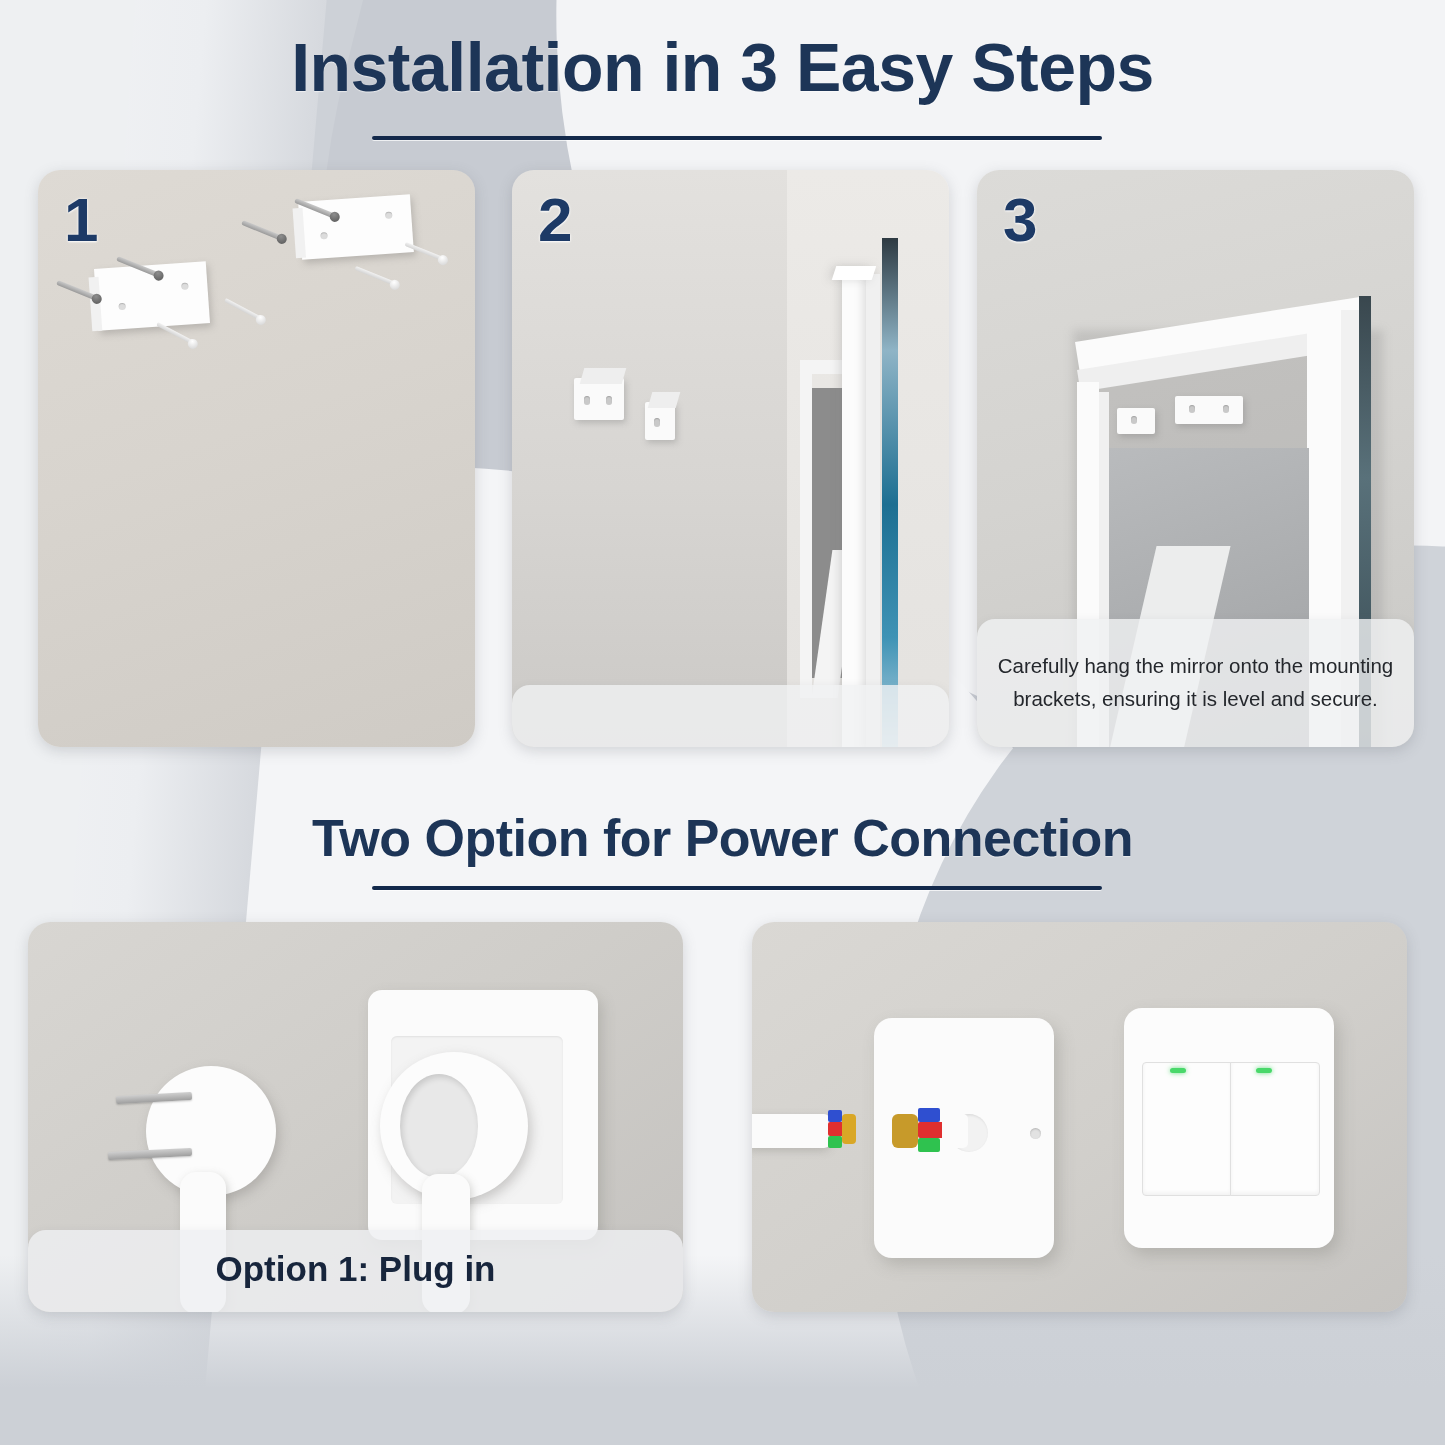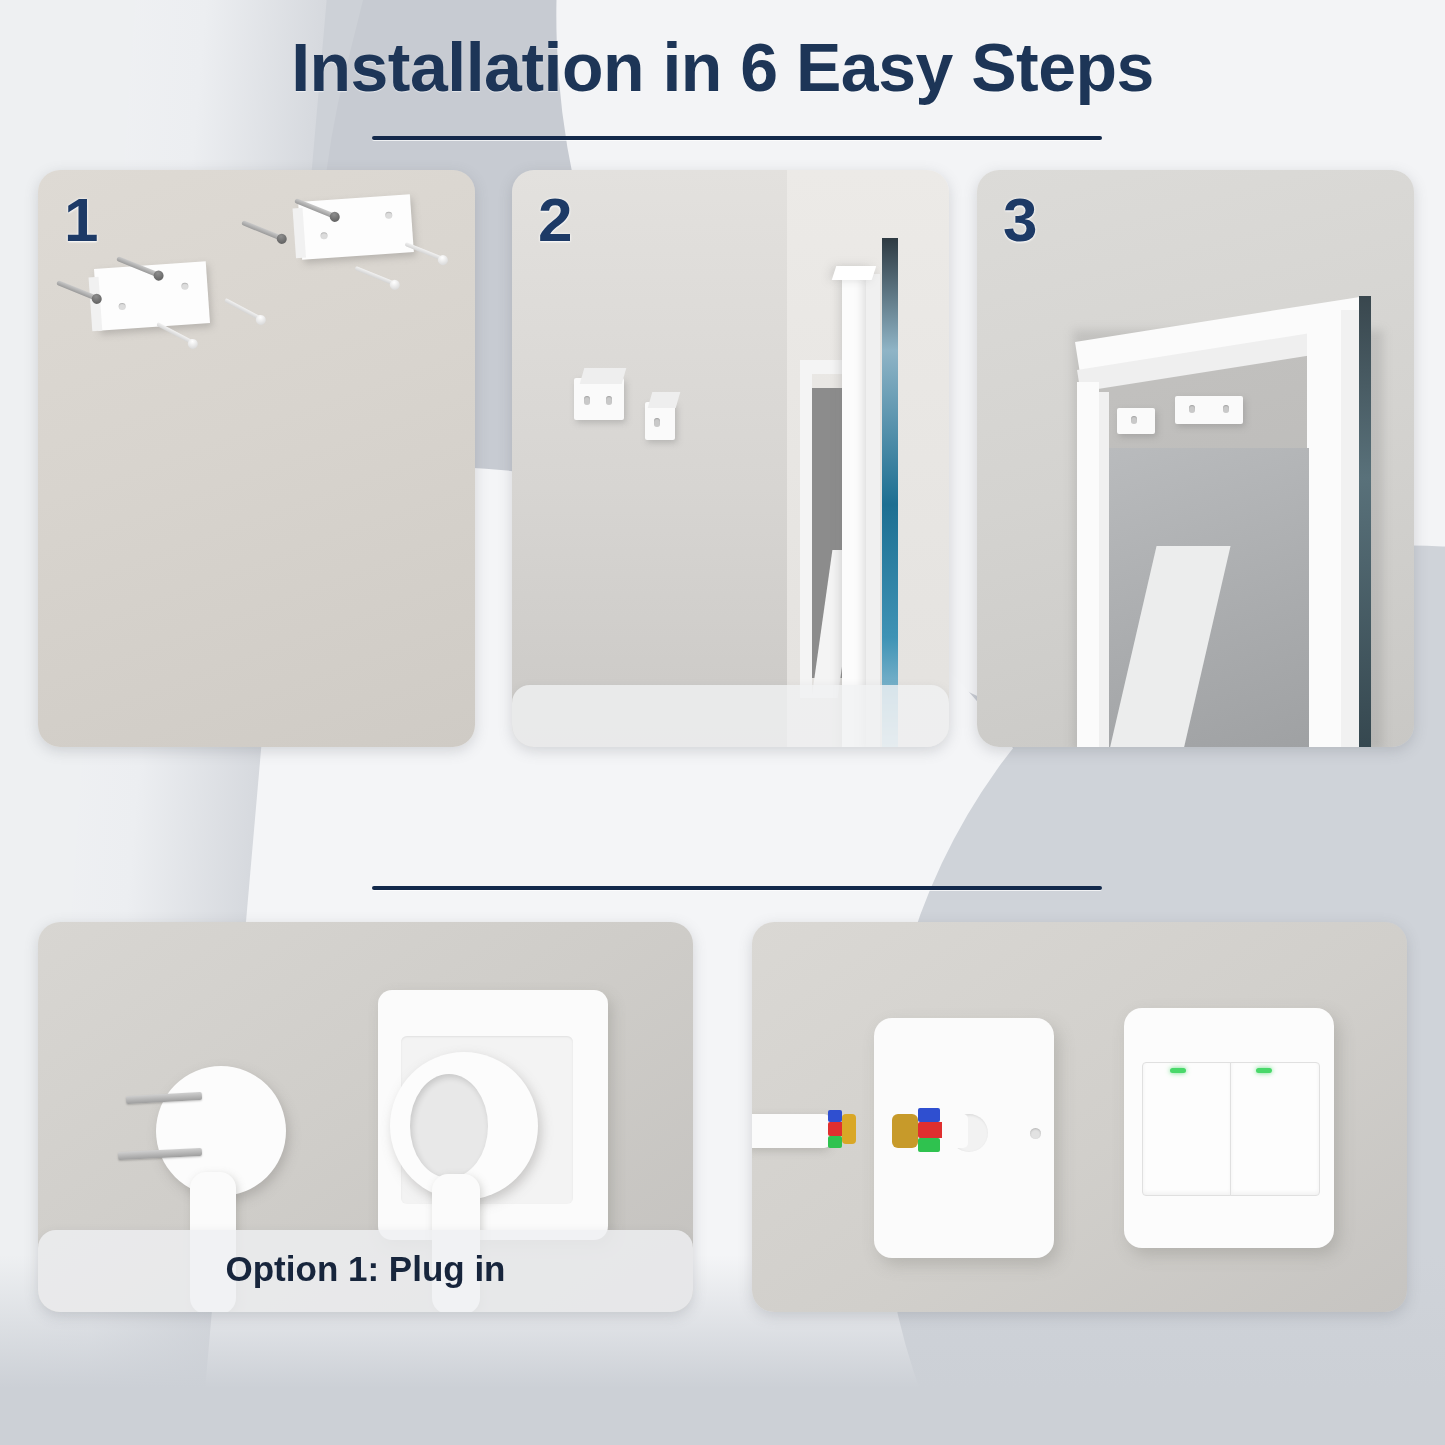--- a/index.html
+++ b/index.html
@@ -172,21 +172,21 @@
   }
   .frame-part{position:absolute;background:#fbfbfb;}
   .frame-shadow{position:absolute;background:rgba(120,120,120,.22);filter:blur(5px);}
 
   
   .option-card{
     position:absolute;top:922px;width:655px;height:390px;
     border-radius:22px;overflow:hidden;
     box-shadow:0 4px 14px rgba(90,95,105,.22);
   }
-  #option-card-1{left:38px;}
+  #option-card-1{left:28px;}
   #option-card-2{left:752px;}
 
   .opt-caption{
     position:absolute;left:0;right:0;bottom:0;
     background:rgba(238,239,241,.82);
     border-radius:18px;
     padding:18px 16px 22px;
     text-align:center;
     color:#17253c;
     font-size:35px;font-weight:600;line-height:1.2;
@@ -270,21 +270,21 @@
   <div class="bg-swoosh-c"></div>
   <div class="bg-swoosh-a"></div>
   <div class="bg-swoosh-d"></div>
   <div class="bg-wedge"></div>
   <div class="bg-diag-left"></div>
   <div class="bg-bottom-fade"></div>
 </div>
 
 <div id="page">
 
-  <div id="title-main" class="section-title">Installation in 6 Easy Steps</div>
+  <div id="title-main" class="section-title">Installation in 3 Easy Steps</div>
   <div id="rule-main"></div>
 
   <div id="step-card-1" class="step-card">
     <div class="scene">
       <div class="wall-warm"></div>
 
       <div class="bracket" style="left:58px;top:95px;width:112px;height:62px;transform:rotate(-4deg);">
         <div class="lip" style="left:-6px;top:8px;width:10px;height:54px;"></div>
         <div class="screw-hole" style="left:22px;top:36px;"></div>
         <div class="screw-hole" style="left:86px;top:20px;"></div>
@@ -390,22 +390,27 @@
         <div class="hole" style="left:14px;top:8px;height:8px;"></div>
       </div>
       <div class="wall-bracket" style="left:198px;top:226px;width:68px;height:28px;">
         <div class="hole" style="left:14px;top:9px;height:8px;"></div>
         <div class="hole" style="left:48px;top:9px;height:8px;"></div>
       </div>
     </div>
 
     <div class="step-num">3</div>
 
+    <div class="caption two-line">
+      <div>Carefully hang the mirror onto the mounting</div>
+      <div>brackets, ensuring it is level and secure.</div>
+    </div>
   </div>
 
+  <div id="title-power" class="section-title">Two Option for Power Connection</div>
   <div id="rule-power"></div>
 
   <div id="option-card-1" class="option-card">
     <div class="scene">
       <div class="plug-wall"></div>
 
       <div class="socket-plate" style="left:340px;top:68px;width:230px;height:250px;"></div>
       <div class="socket-inner" style="left:363px;top:114px;width:172px;height:168px;"></div>
 
       <div class="plug-body" style="left:352px;top:130px;width:148px;height:148px;"></div>

